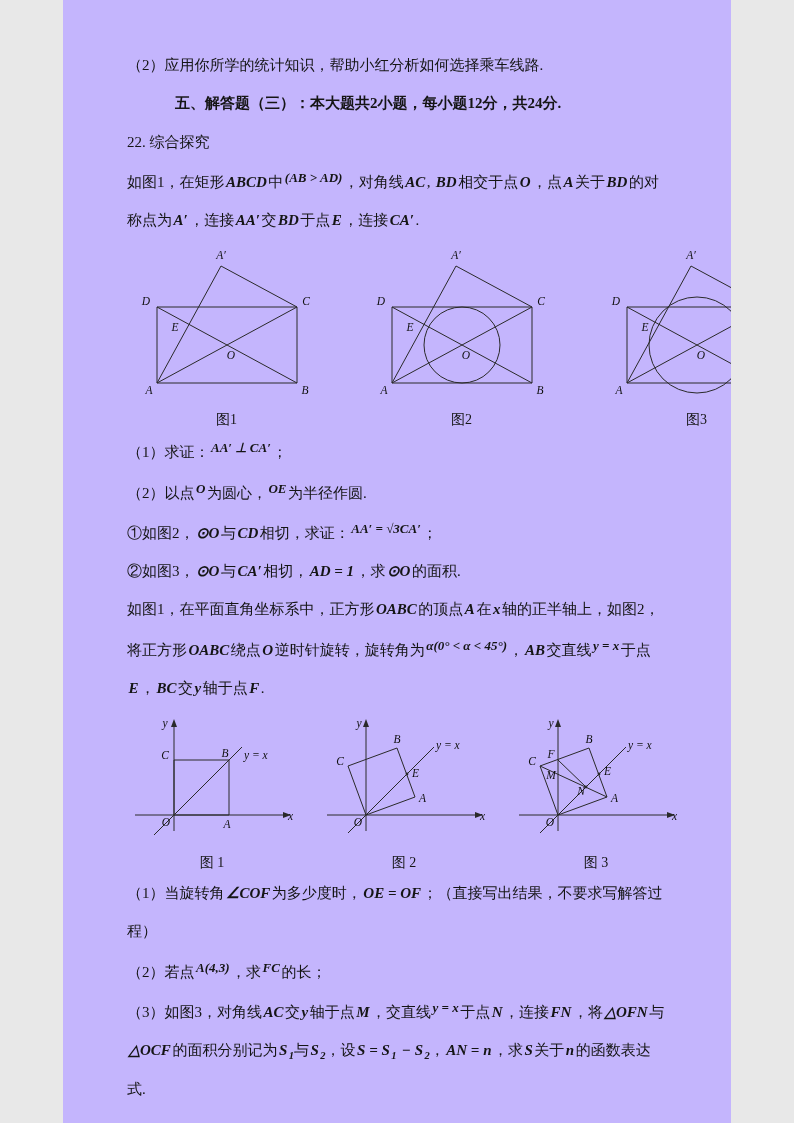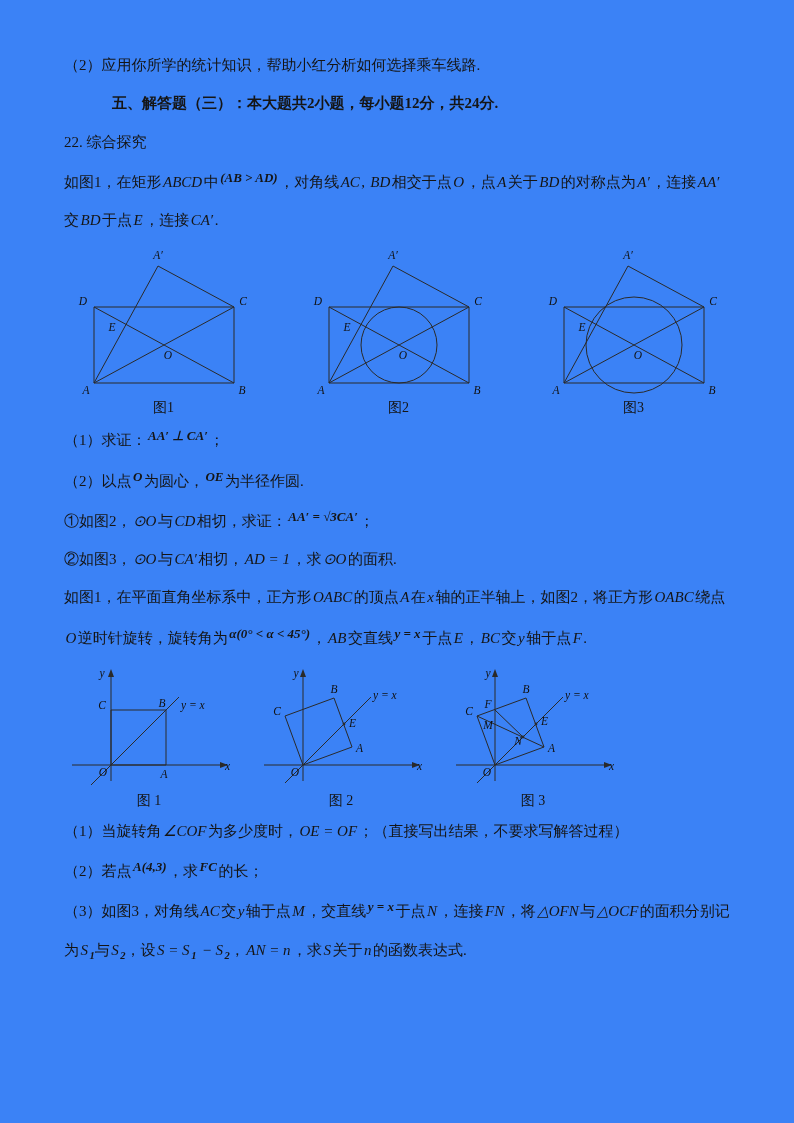--- a/index.html
+++ b/index.html
@@ -1,31 +1,31 @@
 <!DOCTYPE html>
 <html><head>
 <meta charset="utf-8">
 <style>
   html,body{margin:0;padding:0;background:#e8e8e8;}
   .page{
-    width:794px;height:1123px;margin:0 auto;background:#3b82f6;
+    width:668px;height:1123px;margin:0 auto;background:#c4b5fd;
     box-sizing:border-box;padding:46px 62px 0 64px;
     font-family:"Liberation Serif","DejaVu Serif",serif;
     font-size:15px;color:#151515;overflow:hidden;
   }
   .para{margin:0;line-height:2.55;text-align:left;}
   .seg-t{font-style:normal;}
   .seg-b{font-weight:700;margin-left:48px;}
-  .seg-m{font-family:"Liberation Serif",serif;font-style:italic;font-weight:400;padding:0 1.5px;}
+  .seg-m{font-family:"Liberation Serif",serif;font-style:italic;font-weight:700;padding:0 1.5px;}
   .seg-ms{font-family:"Liberation Serif",serif;font-style:italic;font-weight:700;font-size:13px;vertical-align:5px;padding:0 1.5px;text-align:center;}
   sub.seg-sub{font-family:"Liberation Serif",serif;font-style:italic;font-weight:700;font-size:10.5px;}
   .figrow{display:flex;align-items:flex-end;gap:40px;margin:6px 0 2px 2px;}
   .figrow2{gap:22px;margin-left:0;}
   .figbox{text-align:center;}
-  .figcap{font-size:14px;margin-top:0;color:#151515;}
+  .figcap{font-size:14px;margin-top:12px;color:#151515;}
   svg .st{stroke:#2a2a2a;stroke-width:1;fill:none;}
   svg .arrow{fill:#2a2a2a;stroke:none;}
   svg text{font-family:"Liberation Serif",serif;font-style:italic;font-size:11.5px;fill:#111;}
 </style>
 </head>
 <body>
 
 <div class="page">
 
   <p class="para"><span class="seg-t">（2）应用你所学的统计知识，帮助小红分析如何选择乘车线路.</span></p>

